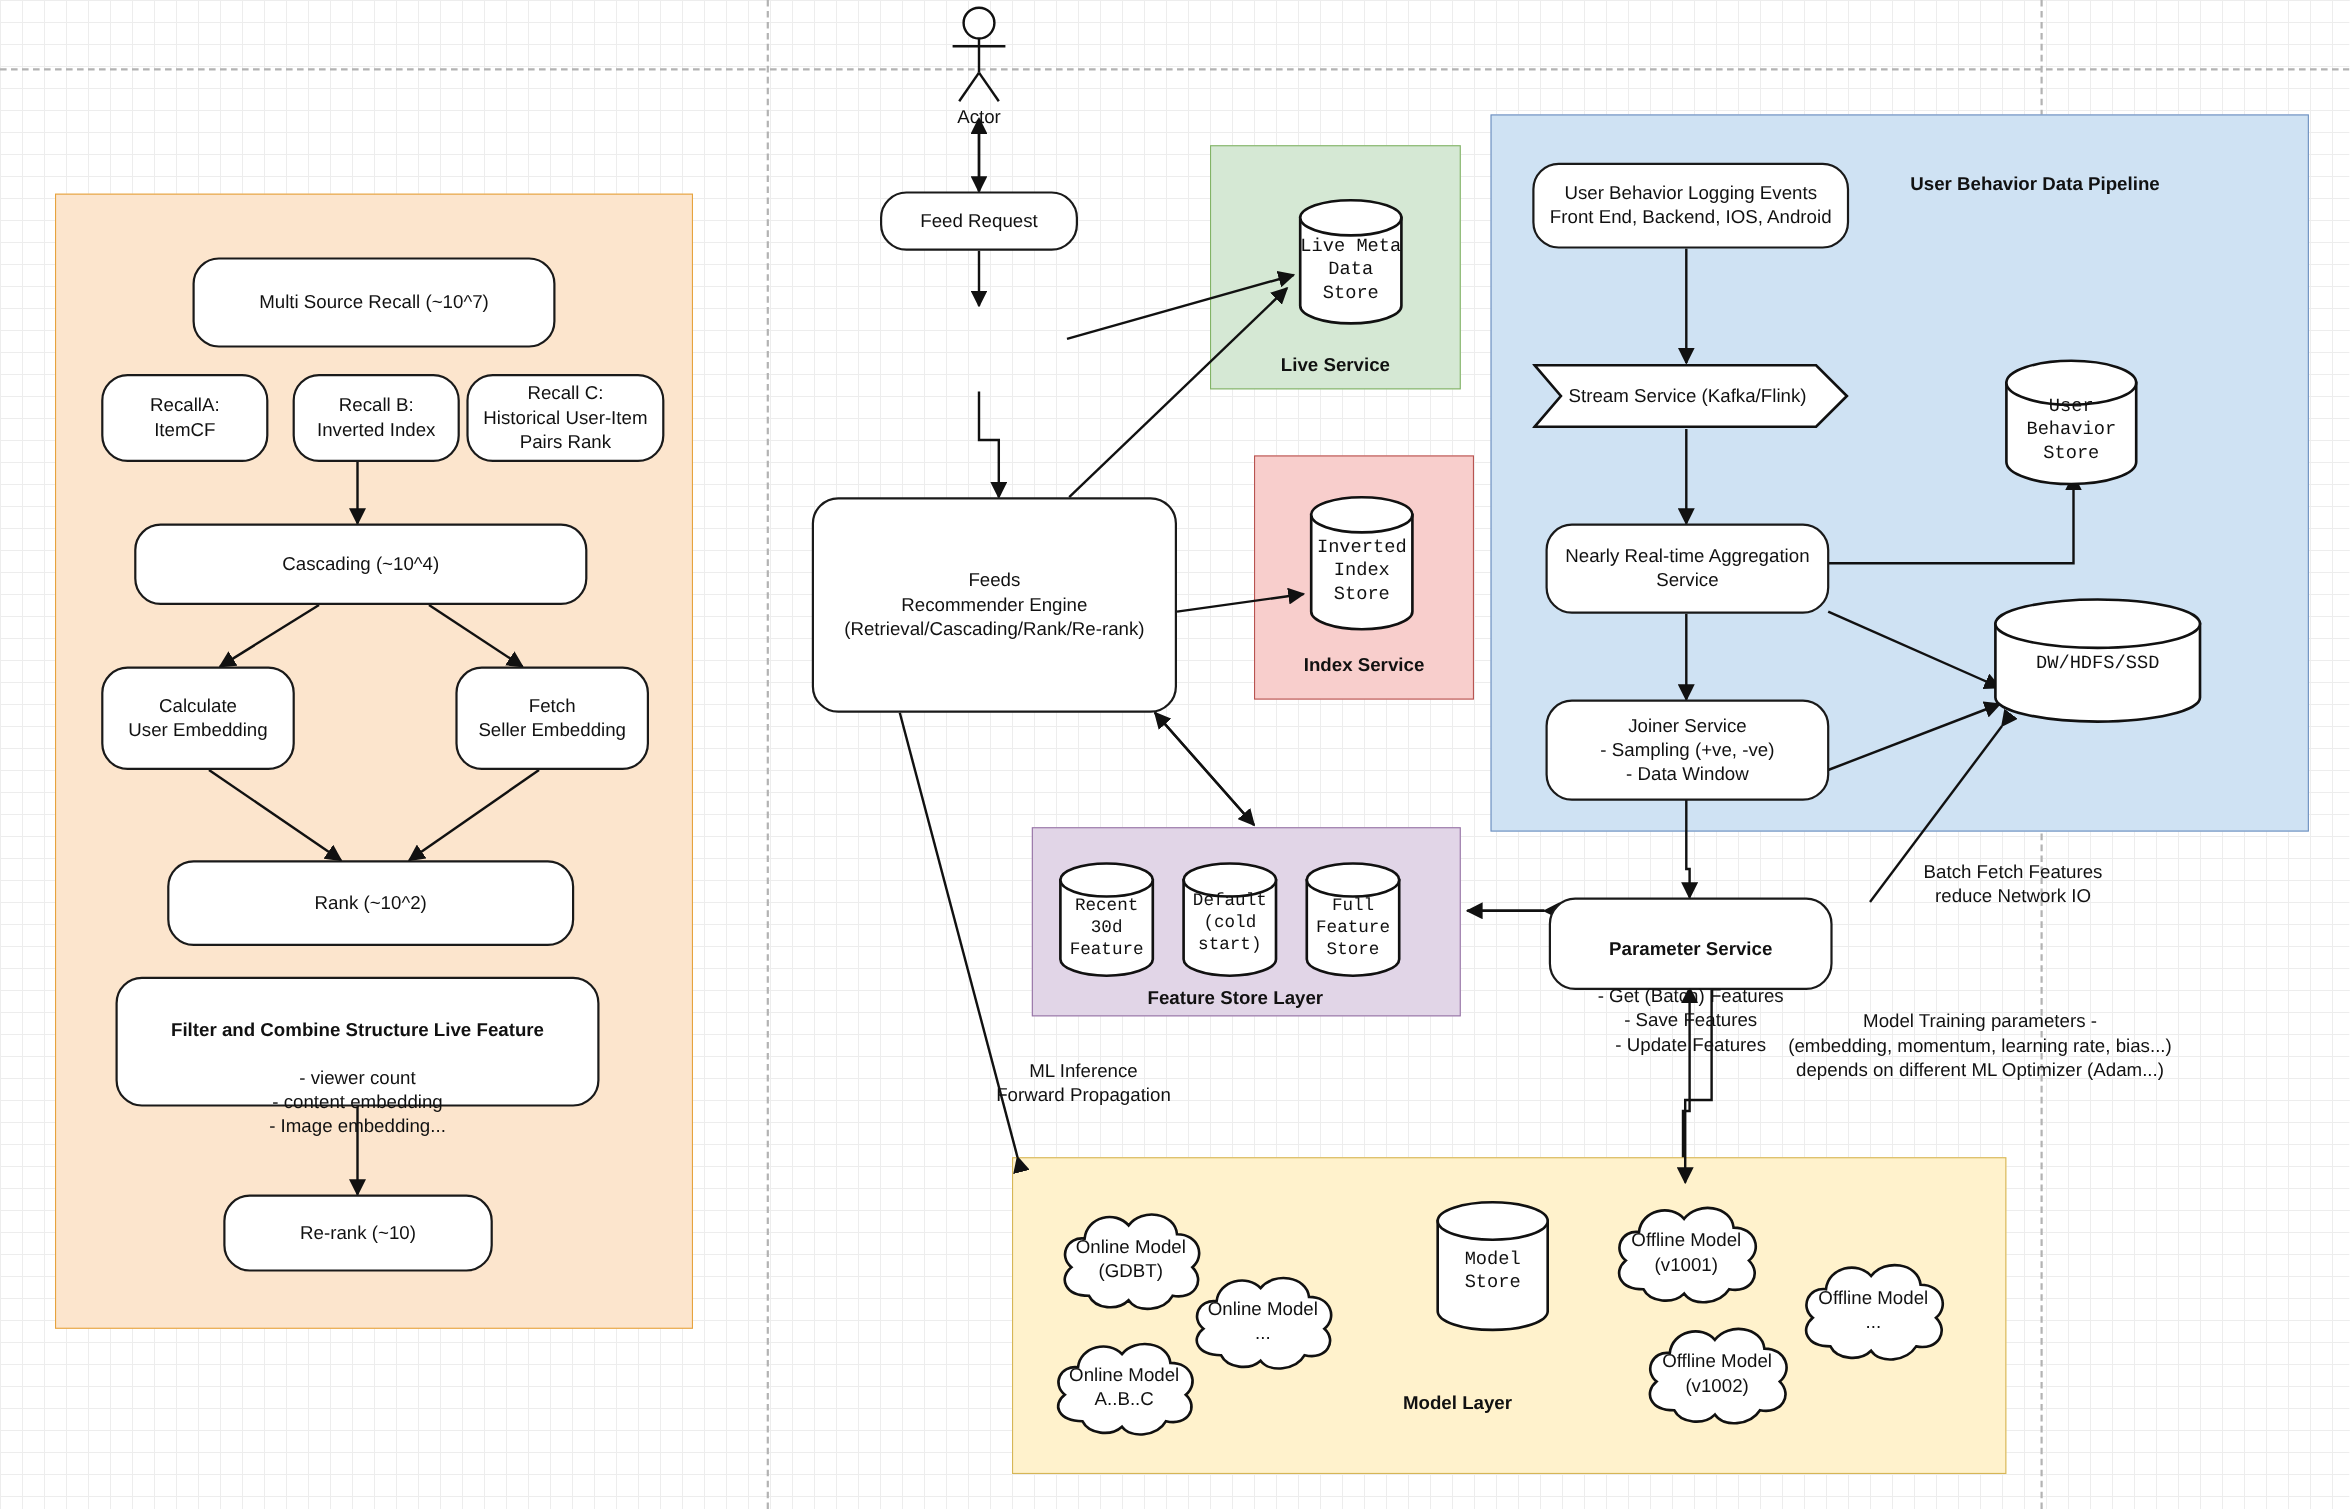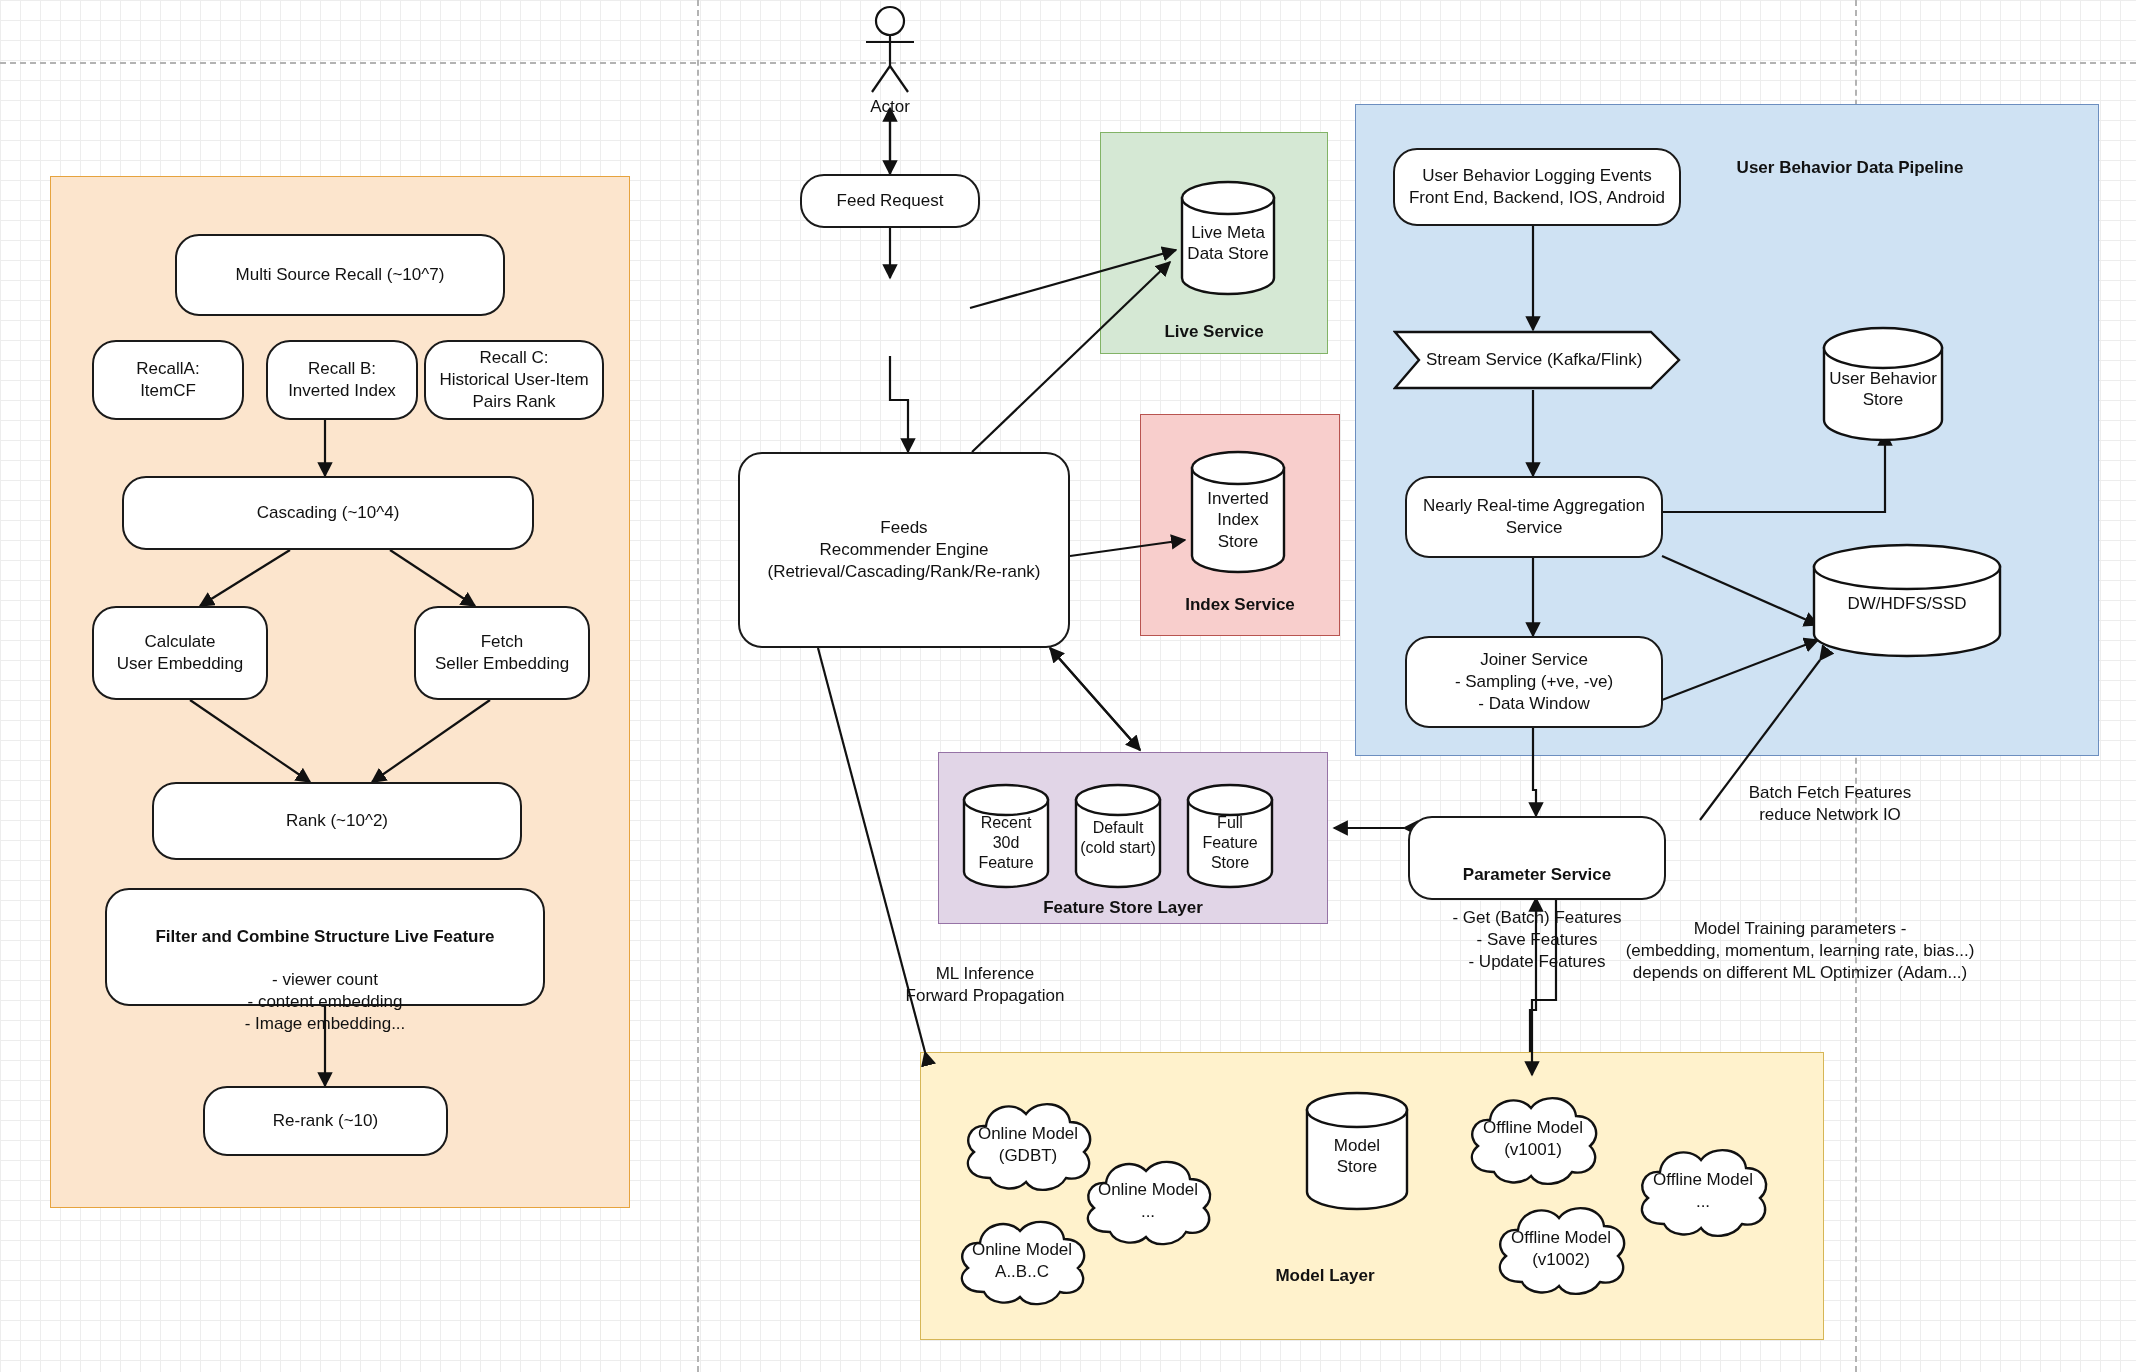--- a/index.html
+++ b/index.html
@@ -66,20 +66,21 @@
   .node.bold-head .bd { display: block; }
 
   .cyl {
     position: absolute;
     box-sizing: border-box;
     font-size: 17px;
     line-height: 1.25;
     color: #111;
     text-align: center;
     white-space: pre-line;
+    font-family: Liberation Mono, monospace;
   }
   .cyl .cyl-svg { position: absolute; inset: 0; }
   .cyl .cyl-label {
     position: absolute;
     left: 0; right: 0;
     top: 50%;
     transform: translateY(-38%);
     padding: 0 2px;
   }
 
@@ -348,21 +349,21 @@
     <div class="hex-label">Stream Service (Kafka/Flink)</div>
   </div>
 
   <div class="node" style="left:1405px; top:476px; width:258px; height:82px;">Nearly Real-time Aggregation
 Service</div>
 
   <div class="node" style="left:1405px; top:636px; width:258px; height:92px;">Joiner Service
 - Sampling (+ve, -ve)
 - Data Window</div>
 
-  <div class="node bold-head" style="left:1408px; top:816px; width:258px; height:84px; padding-top:24px;">
+  <div class="node bold-head" style="left:1408px; top:816px; width:258px; height:84px; padding-top:12px;">
     <span class="hd">Parameter Service</span>
     <span class="bd">- Get (Batch) Features
 - Save Features
 - Update Features</span>
   </div>
 
   <div class="cloud" style="left:958px; top:1094px; width:140px; height:104px;">
     <svg class="cloud-svg" viewBox="0 0 140 104" preserveAspectRatio="none">
       <path d="M 32 84 C 10 84 4 68 16 58 C 4 48 12 30 28 32 C 30 12 56 6 68 20 C 80 4 110 8 112 28 C 132 28 138 48 126 58 C 138 70 128 88 108 84 C 100 98 76 100 68 88 C 58 98 38 96 32 84 Z" fill="#fff" stroke="#111" stroke-width="2.4"></path>
     </svg>

